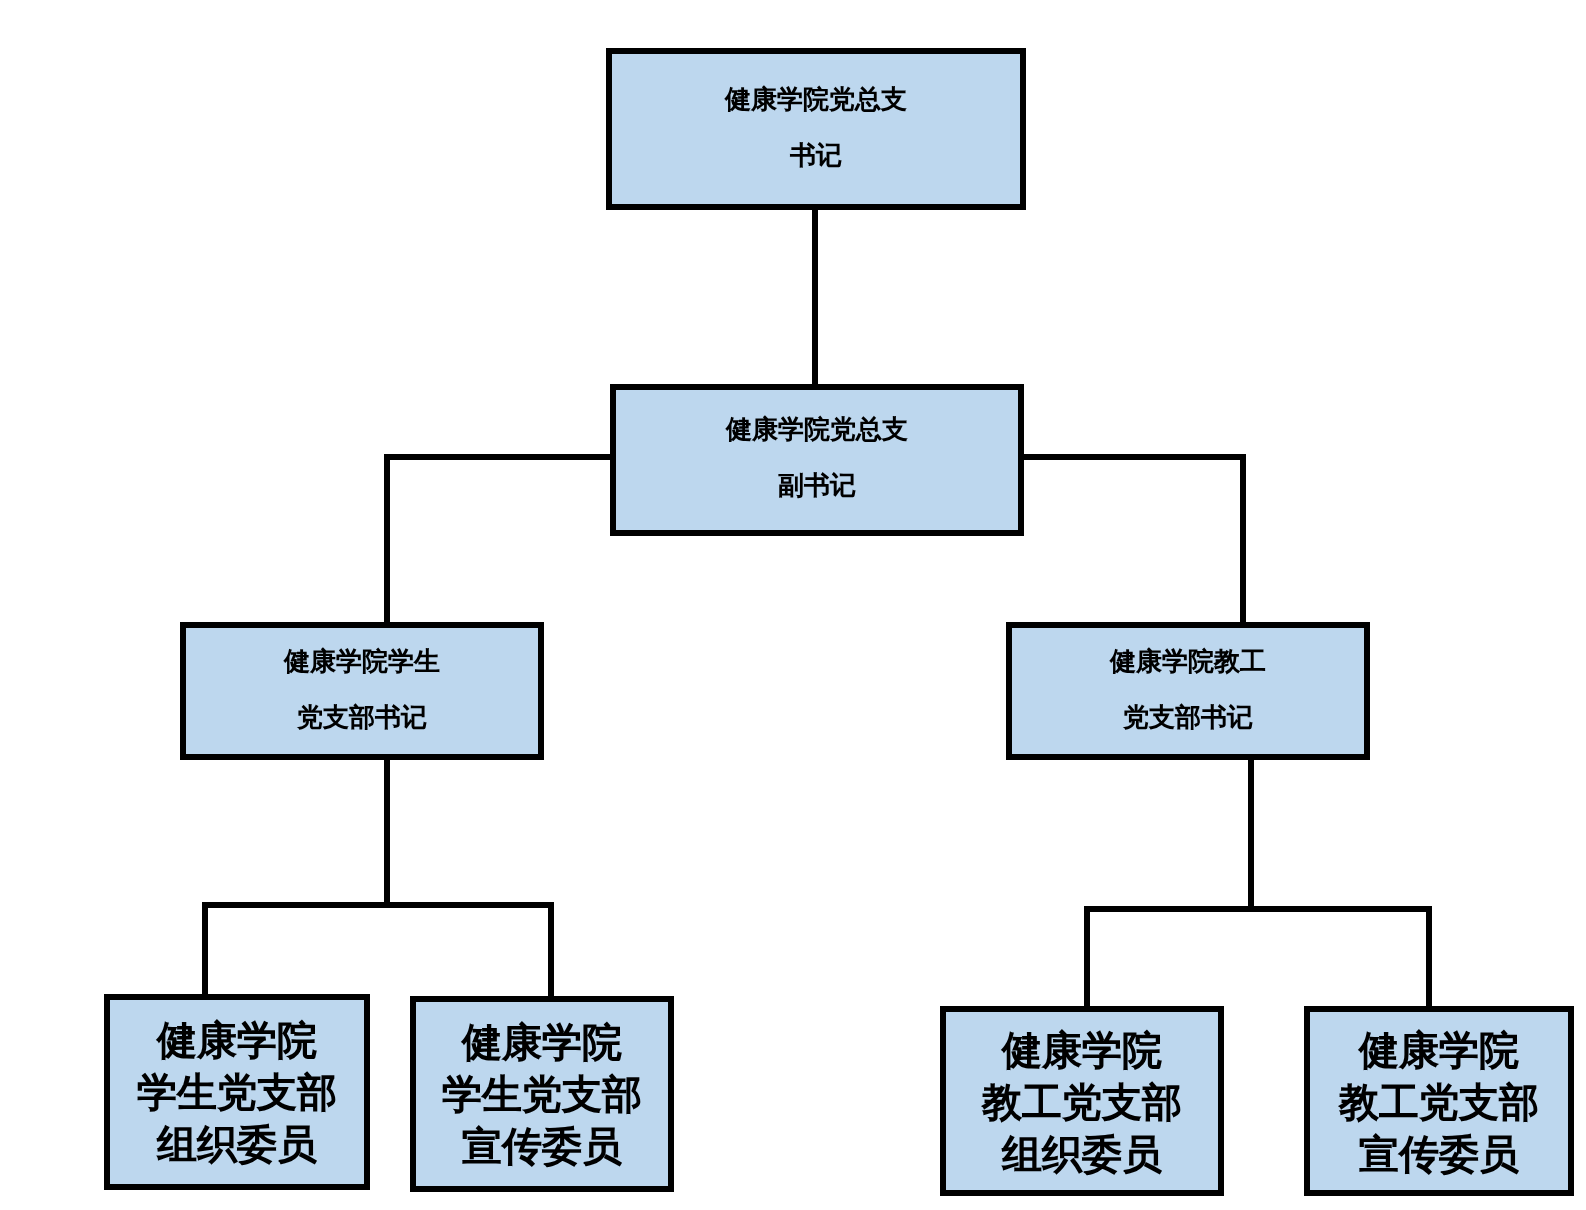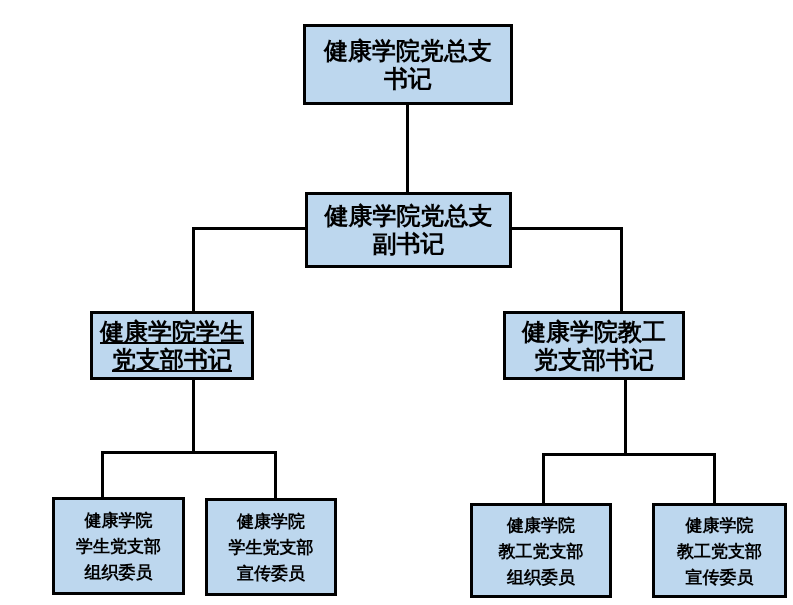--- a/index.html
+++ b/index.html
@@ -21,27 +21,27 @@
     background: var(--node-fill, #BDD7EE);
     border: 3px solid var(--node-border, #000000);
     display: flex;
     align-items: center;
     justify-content: center;
     text-align: center;
     color: var(--text, #000000);
     font-weight: bold;
     white-space: pre-line;
   }
-  .node.lvl-upper { font-size: 24px; line-height: 28px; }
-  .node.lvl-lower { font-size: 17px; line-height: 26px; }
+  .node.lvl-upper { font-size: 13px; line-height: 28px; }
+  .node.lvl-lower { font-size: 20px; line-height: 26px; }
 
   
   .n-l1  { left: 303px; top: 24px;  width: 210px; height: 81px; }
   .n-l2  { left: 305px; top: 192px; width: 207px; height: 76px; }
-  .n-l3l { left: 90px;  top: 311px; width: 164px; height: 69px; text-decoration: underline; }
+  .n-l3l { left: 90px;  top: 311px; width: 182px; height: 69px; }
   .n-l3r { left: 503px; top: 311px; width: 182px; height: 69px; }
   .n-l4a { left: 52px;  top: 497px; width: 133px; height: 98px; }
   .n-l4b { left: 205px; top: 498px; width: 132px; height: 98px; }
   .n-l4c { left: 470px; top: 503px; width: 142px; height: 95px; }
   .n-l4d { left: 652px; top: 503px; width: 135px; height: 95px; }
 
   .line {
     position: absolute;
     background: var(--connector, #000000);
   }

